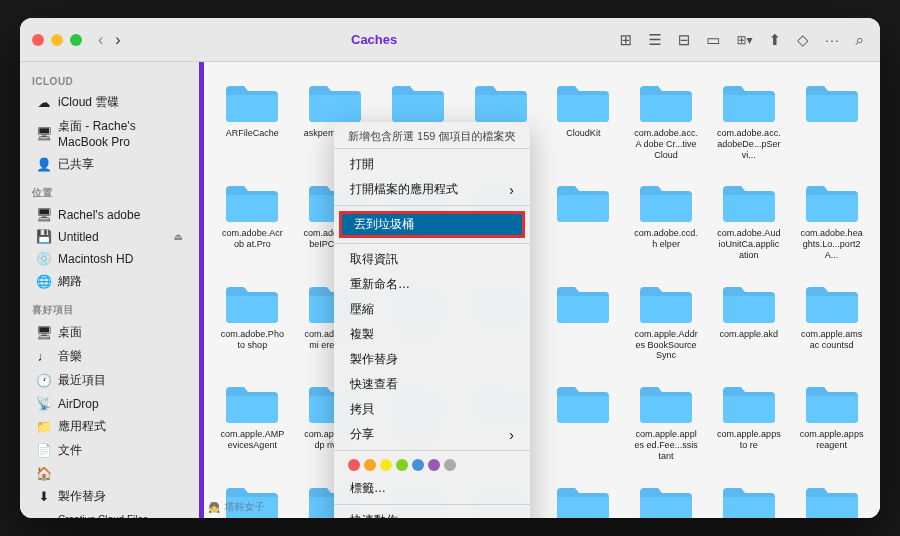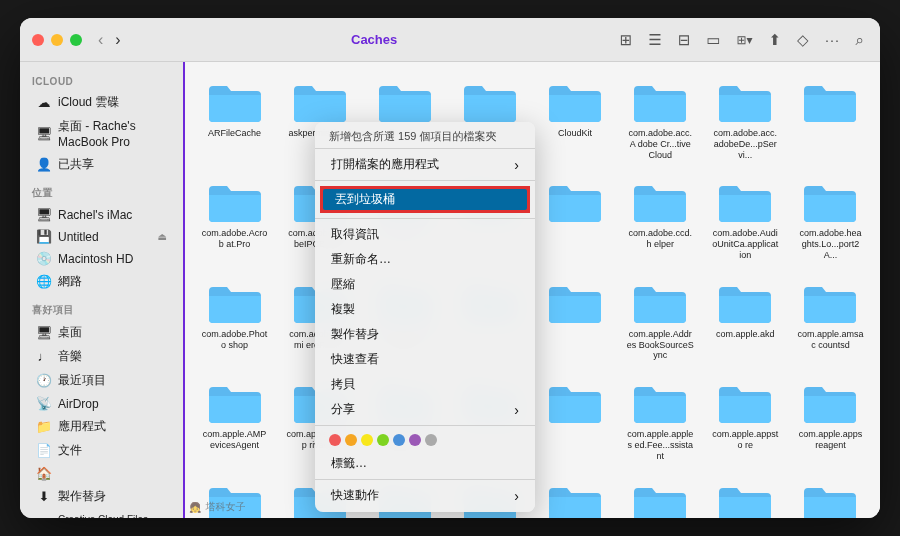--- a/index.html
+++ b/index.html
@@ -70,23 +70,23 @@
       font-size: 15px;
       cursor: pointer;
       padding: 2px 4px;
     }
     .content {
       display: flex;
       flex: 1;
       overflow: hidden;
     }
     .sidebar {
-      width: 165px;
+      width: 184px;
       background: #e8e8e8;
-      border-right: 2px solid #6d28d9;
+      border-right: 5px solid #6d28d9;
       overflow-y: auto;
       flex-shrink: 0;
       padding: 8px 0;
     }
     .sidebar-section {
       margin-bottom: 4px;
     }
     .sidebar-section-header {
       font-size: 10px;
       font-weight: 700;
@@ -159,21 +159,21 @@
     
     .context-menu-overlay {
       position: absolute;
       top: 0; left: 0; right: 0; bottom: 0;
       z-index: 100;
     }
     .context-menu {
       position: absolute;
       top: 60px;
       left: 130px;
-      width: 220px;
+      width: 196px;
       background: rgba(240,240,240,0.97);
       border-radius: 8px;
       box-shadow: 0 8px 30px rgba(0,0,0,0.25);
       padding: 4px 0;
       font-size: 12px;
       z-index: 200;
       backdrop-filter: blur(10px);
     }
     .menu-item {
       padding: 4px 14px;
@@ -279,21 +279,21 @@
         <div class="sidebar-item">
           <span class="sidebar-item-icon">👤</span>
           <span class="sidebar-item-label">已共享</span>
         </div>
       </div>
 
       <div class="sidebar-section">
         <div class="sidebar-section-header">位置</div>
         <div class="sidebar-item">
           <span class="sidebar-item-icon">🖥</span>
-          <span class="sidebar-item-label">Rachel's iMac</span>
+          <span class="sidebar-item-label">Rachel's adobe</span>
         </div>
         <div class="sidebar-item">
           <span class="sidebar-item-icon">💾</span>
           <span class="sidebar-item-label">Untitled</span>
           <span class="eject-icon">⏏</span>
         </div>
         <div class="sidebar-item">
           <span class="sidebar-item-icon">💿</span>
           <span class="sidebar-item-label">Macintosh HD</span>
         </div>
@@ -710,20 +710,23 @@
               </svg>
           </div>
 
         </div>
       </div>
 
       <div class="context-menu-overlay">
         <div class="context-menu">
           <div class="menu-label-top">新增包含所選 159 個項目的檔案夾</div>
           <div class="menu-separator"></div>
+          <div class="menu-item">
+            <span>打開</span>
+          </div>
           <div class="menu-item">
             <span>打開檔案的應用程式</span>
             <span class="menu-item-arrow"></span>
           </div>
           <div class="menu-separator"></div>
           <div class="menu-item active-highlight">
             <span>丟到垃圾桶</span>
           </div>
           <div class="menu-separator"></div>
           <div class="menu-item">

